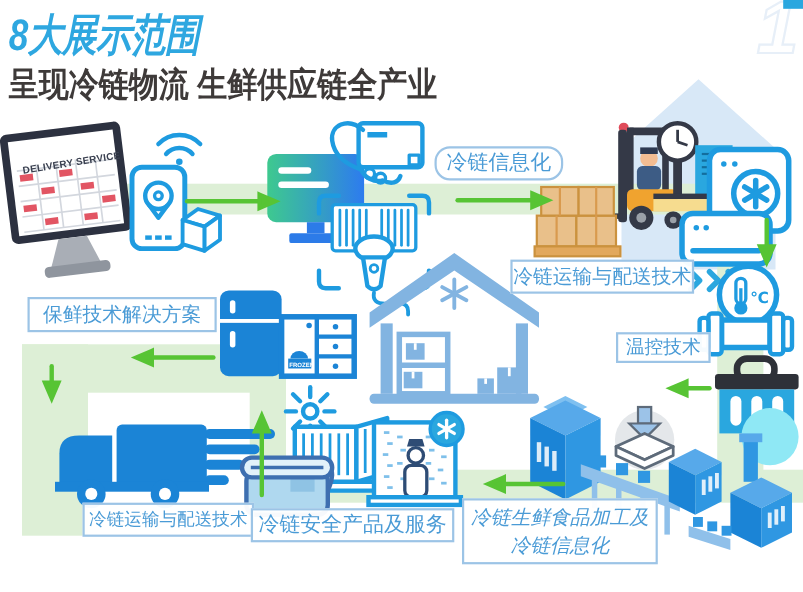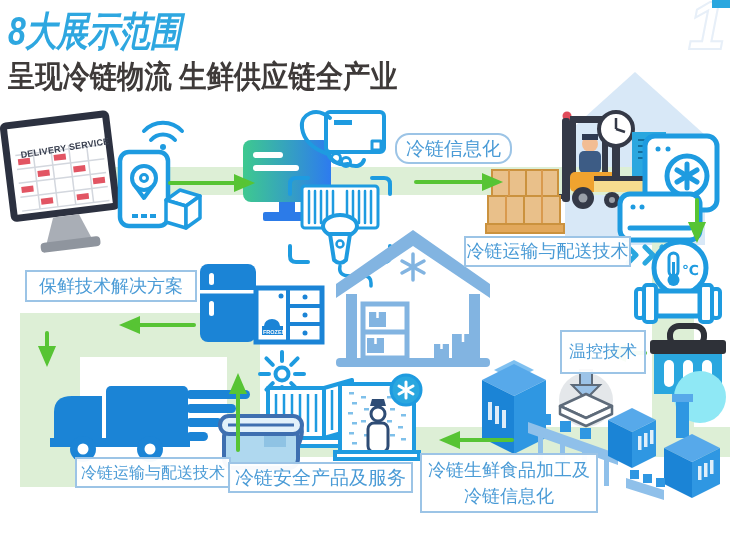--- a/index.html
+++ b/index.html
@@ -497,30 +497,30 @@
     </div>
 
   <div class="flow-label" style="left:464px;top:236px;width:167px;height:31px;font-size:18px;">
       <span>冷链运输与配送技术</span>
     </div>
 
   <div class="flow-label" style="left:25px;top:270px;width:172px;height:32px;font-size:18px;">
       <span>保鲜技术解决方案</span>
     </div>
 
-  <div class="flow-label" style="left:560px;top:330px;width:86px;height:44px;font-size:17px;">
+  <div class="flow-label" style="left:560px;top:302px;width:86px;height:28px;font-size:17px;">
       <span>温控技术</span>
     </div>
 
   <div class="flow-label" style="left:75px;top:457px;width:156px;height:31px;font-size:16px;">
       <span>冷链运输与配送技术</span>
     </div>
 
   <div class="flow-label" style="left:228px;top:462px;width:185px;height:31px;font-size:19px;">
       <span>冷链安全产品及服务</span>
     </div>
 
-  <div class="flow-label two-line" style="left:420px;top:453px;width:178px;height:60px;font-size:18px;">
+  <div class="flow-label two-line" style="left:420px;top:453px;width:178px;height:60px;font-size:18px;font-style:italic;">
       <span>冷链生鲜食品加工及</span>
       <span>冷链信息化</span>
     </div>
 
 </div>
 
 </body></html>

